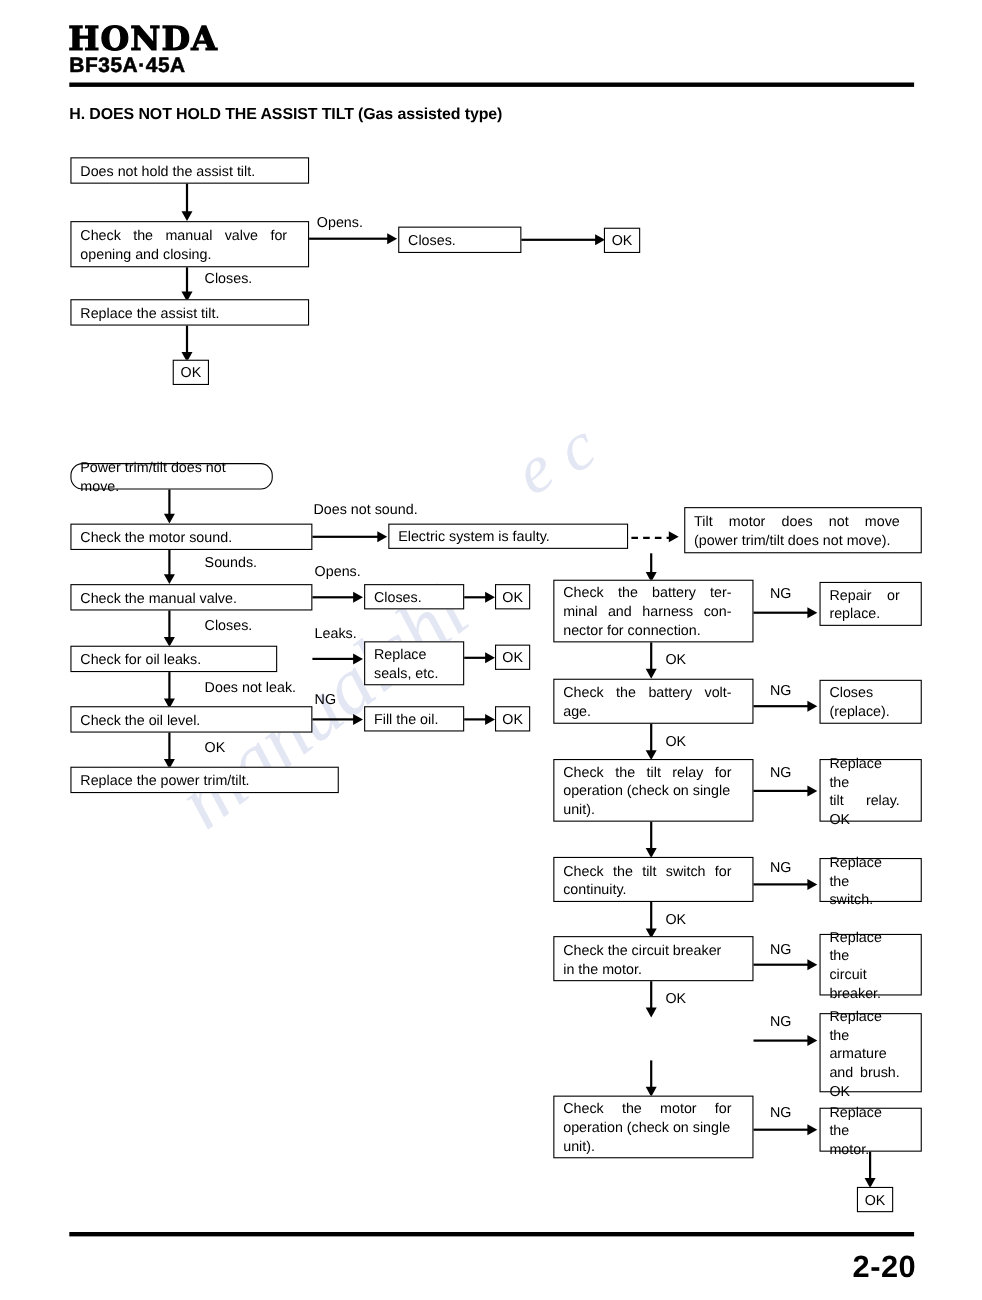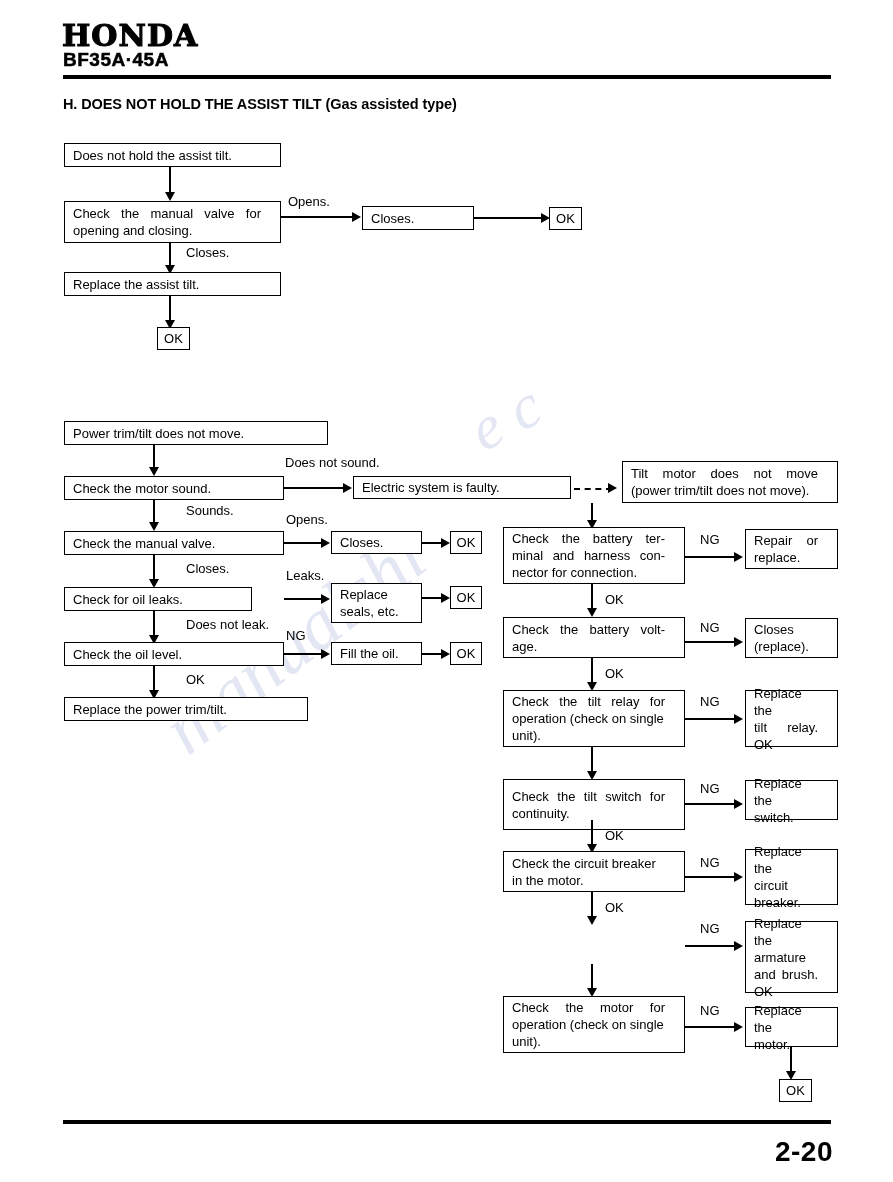--- a/index.html
+++ b/index.html
@@ -183,21 +183,21 @@
   <div class="vline" style="left:169px; top:243px; height:26px;"></div>
   <div class="arrow-d" style="left:165px; top:265px;"></div>
 
   <div class="box" style="left:64px; top:272px; width:217px; height:24px;">Replace the assist tilt.</div>
 
   <div class="vline" style="left:169px; top:296px; height:28px;"></div>
   <div class="arrow-d" style="left:165px; top:320px;"></div>
   <div class="box ok" style="left:157px; top:327px; width:33px; height:23px;">OK</div>
 
 
-  <div class="box" style="left:64px; top:421px; width:264px; height:24px;">Power trim/tilt does not move.</div>
+  <div class="box" style="left:64px; top:421px; width:184px; height:24px;border-radius:11px;">Power trim/tilt does not move.</div>
   <div class="vline" style="left:153px; top:445px; height:26px;"></div>
   <div class="arrow-d" style="left:149px; top:467px;"></div>
 
   <div class="box" style="left:64px; top:476px; width:220px; height:24px;">Check the motor sound.</div>
 
   <div class="lbl" style="left:285px; top:455px;">Does not sound.</div>
   <div class="hline" style="left:284px; top:487px; width:62px;"></div>
   <div class="arrow-r" style="left:343px; top:483px;"></div>
 
   <div class="box" style="left:353px; top:476px; width:218px; height:23px;">Electric system is faulty.</div>
@@ -308,21 +308,21 @@
   <div class="arrow-r" style="left:734px; top:714px;"></div>
   <div class="box just" style="left:745px; top:690px; width:93px; height:57px;">
     <span class="ln">Replace the</span>
     <span class="ln j">tilt    relay.</span>
     <span class="ln">OK</span>
   </div>
 
   <div class="vline" style="left:591px; top:747px; height:28px;"></div>
   <div class="arrow-d" style="left:587px; top:771px;"></div>
 
-  <div class="box just" style="left:503px; top:779px; width:182px; height:51px;">
+  <div class="box just" style="left:503px; top:779px; width:182px; height:41px;">
     <span class="ln j">Check  the  tilt  switch  for</span>
     <span class="ln">continuity.</span>
   </div>
   <div class="lbl" style="left:700px; top:781px;">NG</div>
   <div class="hline" style="left:685px; top:803px; width:52px;"></div>
   <div class="arrow-r" style="left:734px; top:799px;"></div>
   <div class="box" style="left:745px; top:780px; width:93px; height:40px;">
     <span class="ln">Replace the</span>
     <span class="ln">switch.</span>
   </div>

